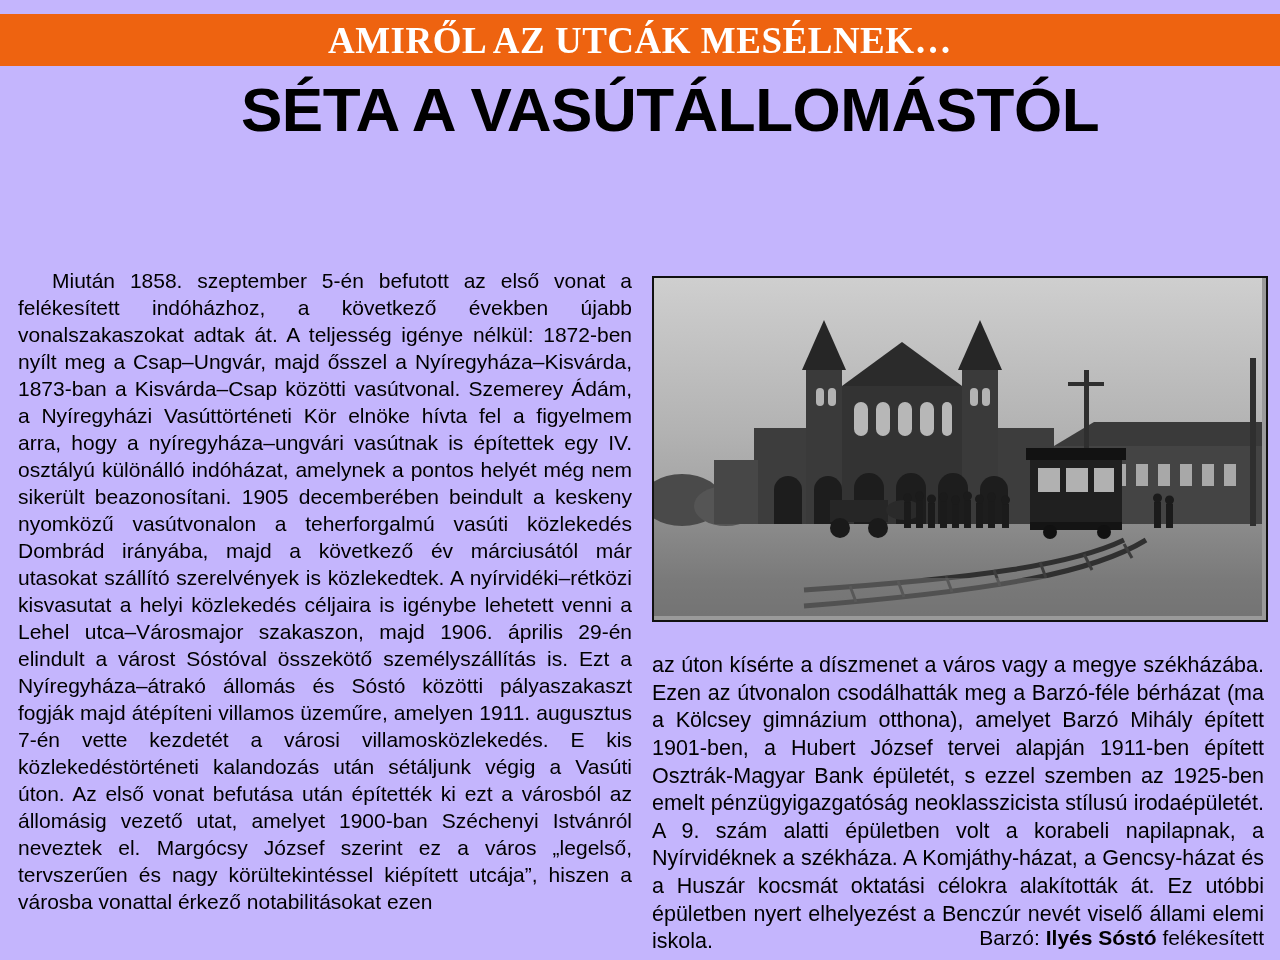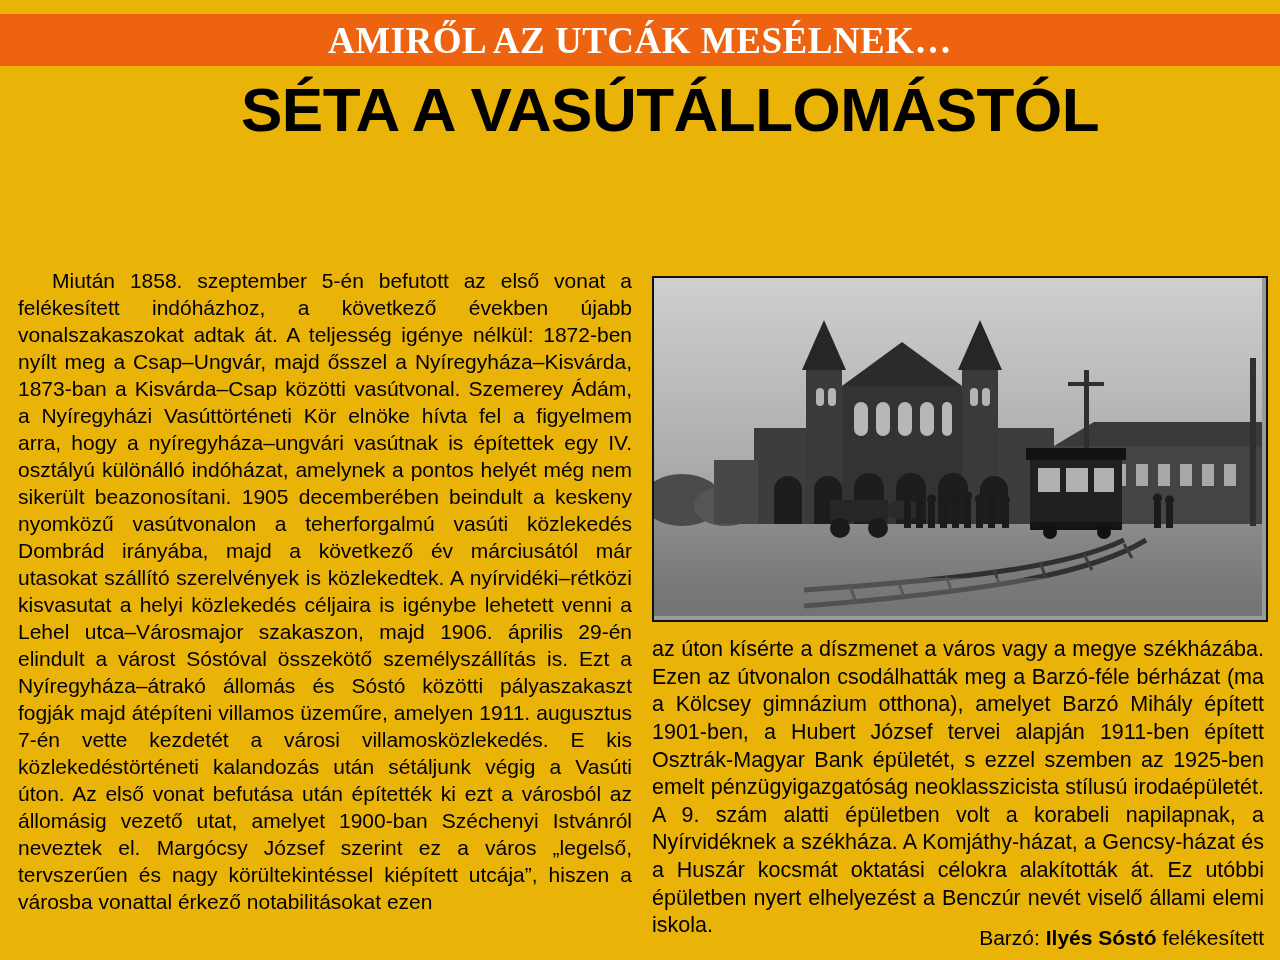--- a/index.html
+++ b/index.html
@@ -11,21 +11,21 @@
     width: 1280px;
     height: 960px;
     font-family: "Liberation Sans", sans-serif;
     color: #000000;
     overflow: hidden;
   }
   .page {
     position: relative;
     width: 1280px;
     height: 960px;
-    background: #eab308;
+    background: #c4b5fd;
     box-sizing: border-box;
   }
   
   .banner {
     position: absolute;
     left: 0;
     top: 14px;
     width: 1280px;
     height: 52px;
     background: #ee6310;
@@ -70,21 +70,21 @@
     text-align: justify;
     text-justify: inter-word;
     hyphens: manual;
   }
   .col-left p { margin: 0; }
   .col-left .indent { text-indent: 34px; }
 
   .col-right-text {
     position: absolute;
     left: 652px;
-    top: 636px;
+    top: 652px;
     width: 612px;
     font-size: 21.5px;
     line-height: 1.285;
     text-align: justify;
     text-justify: inter-word;
   }
   .col-right-text p { margin: 0; }
 
   .byline {
     position: absolute;

